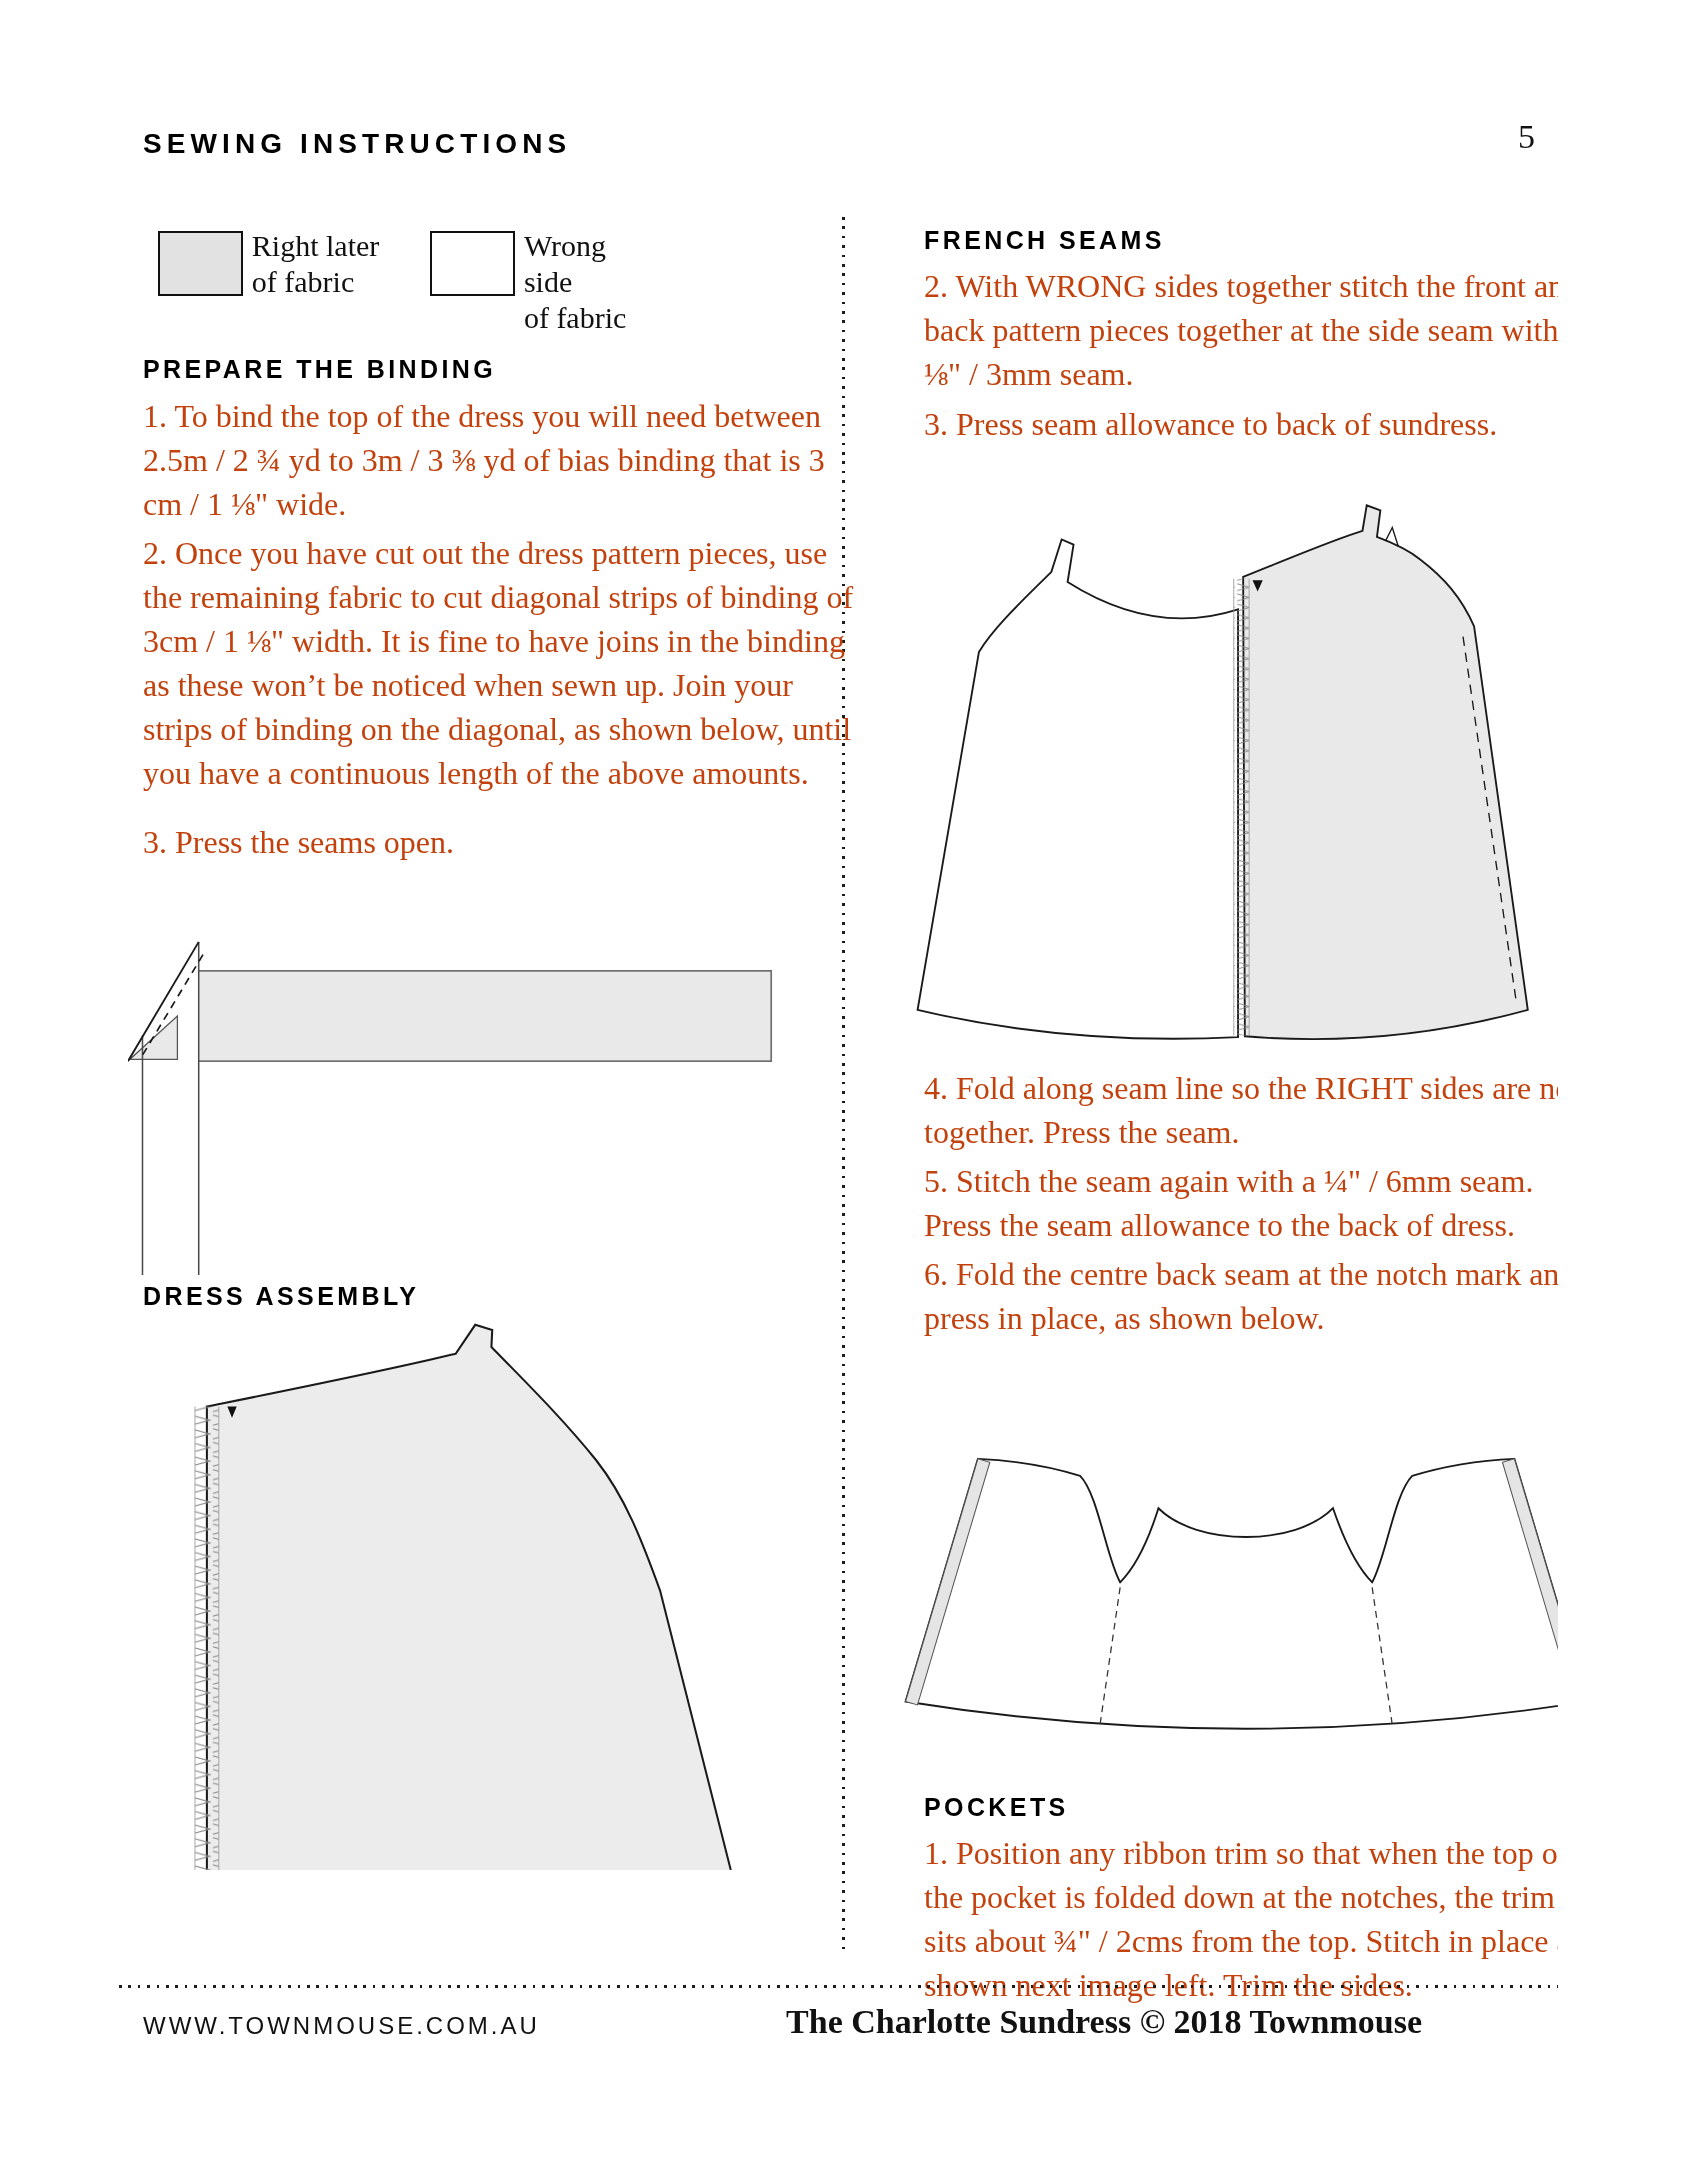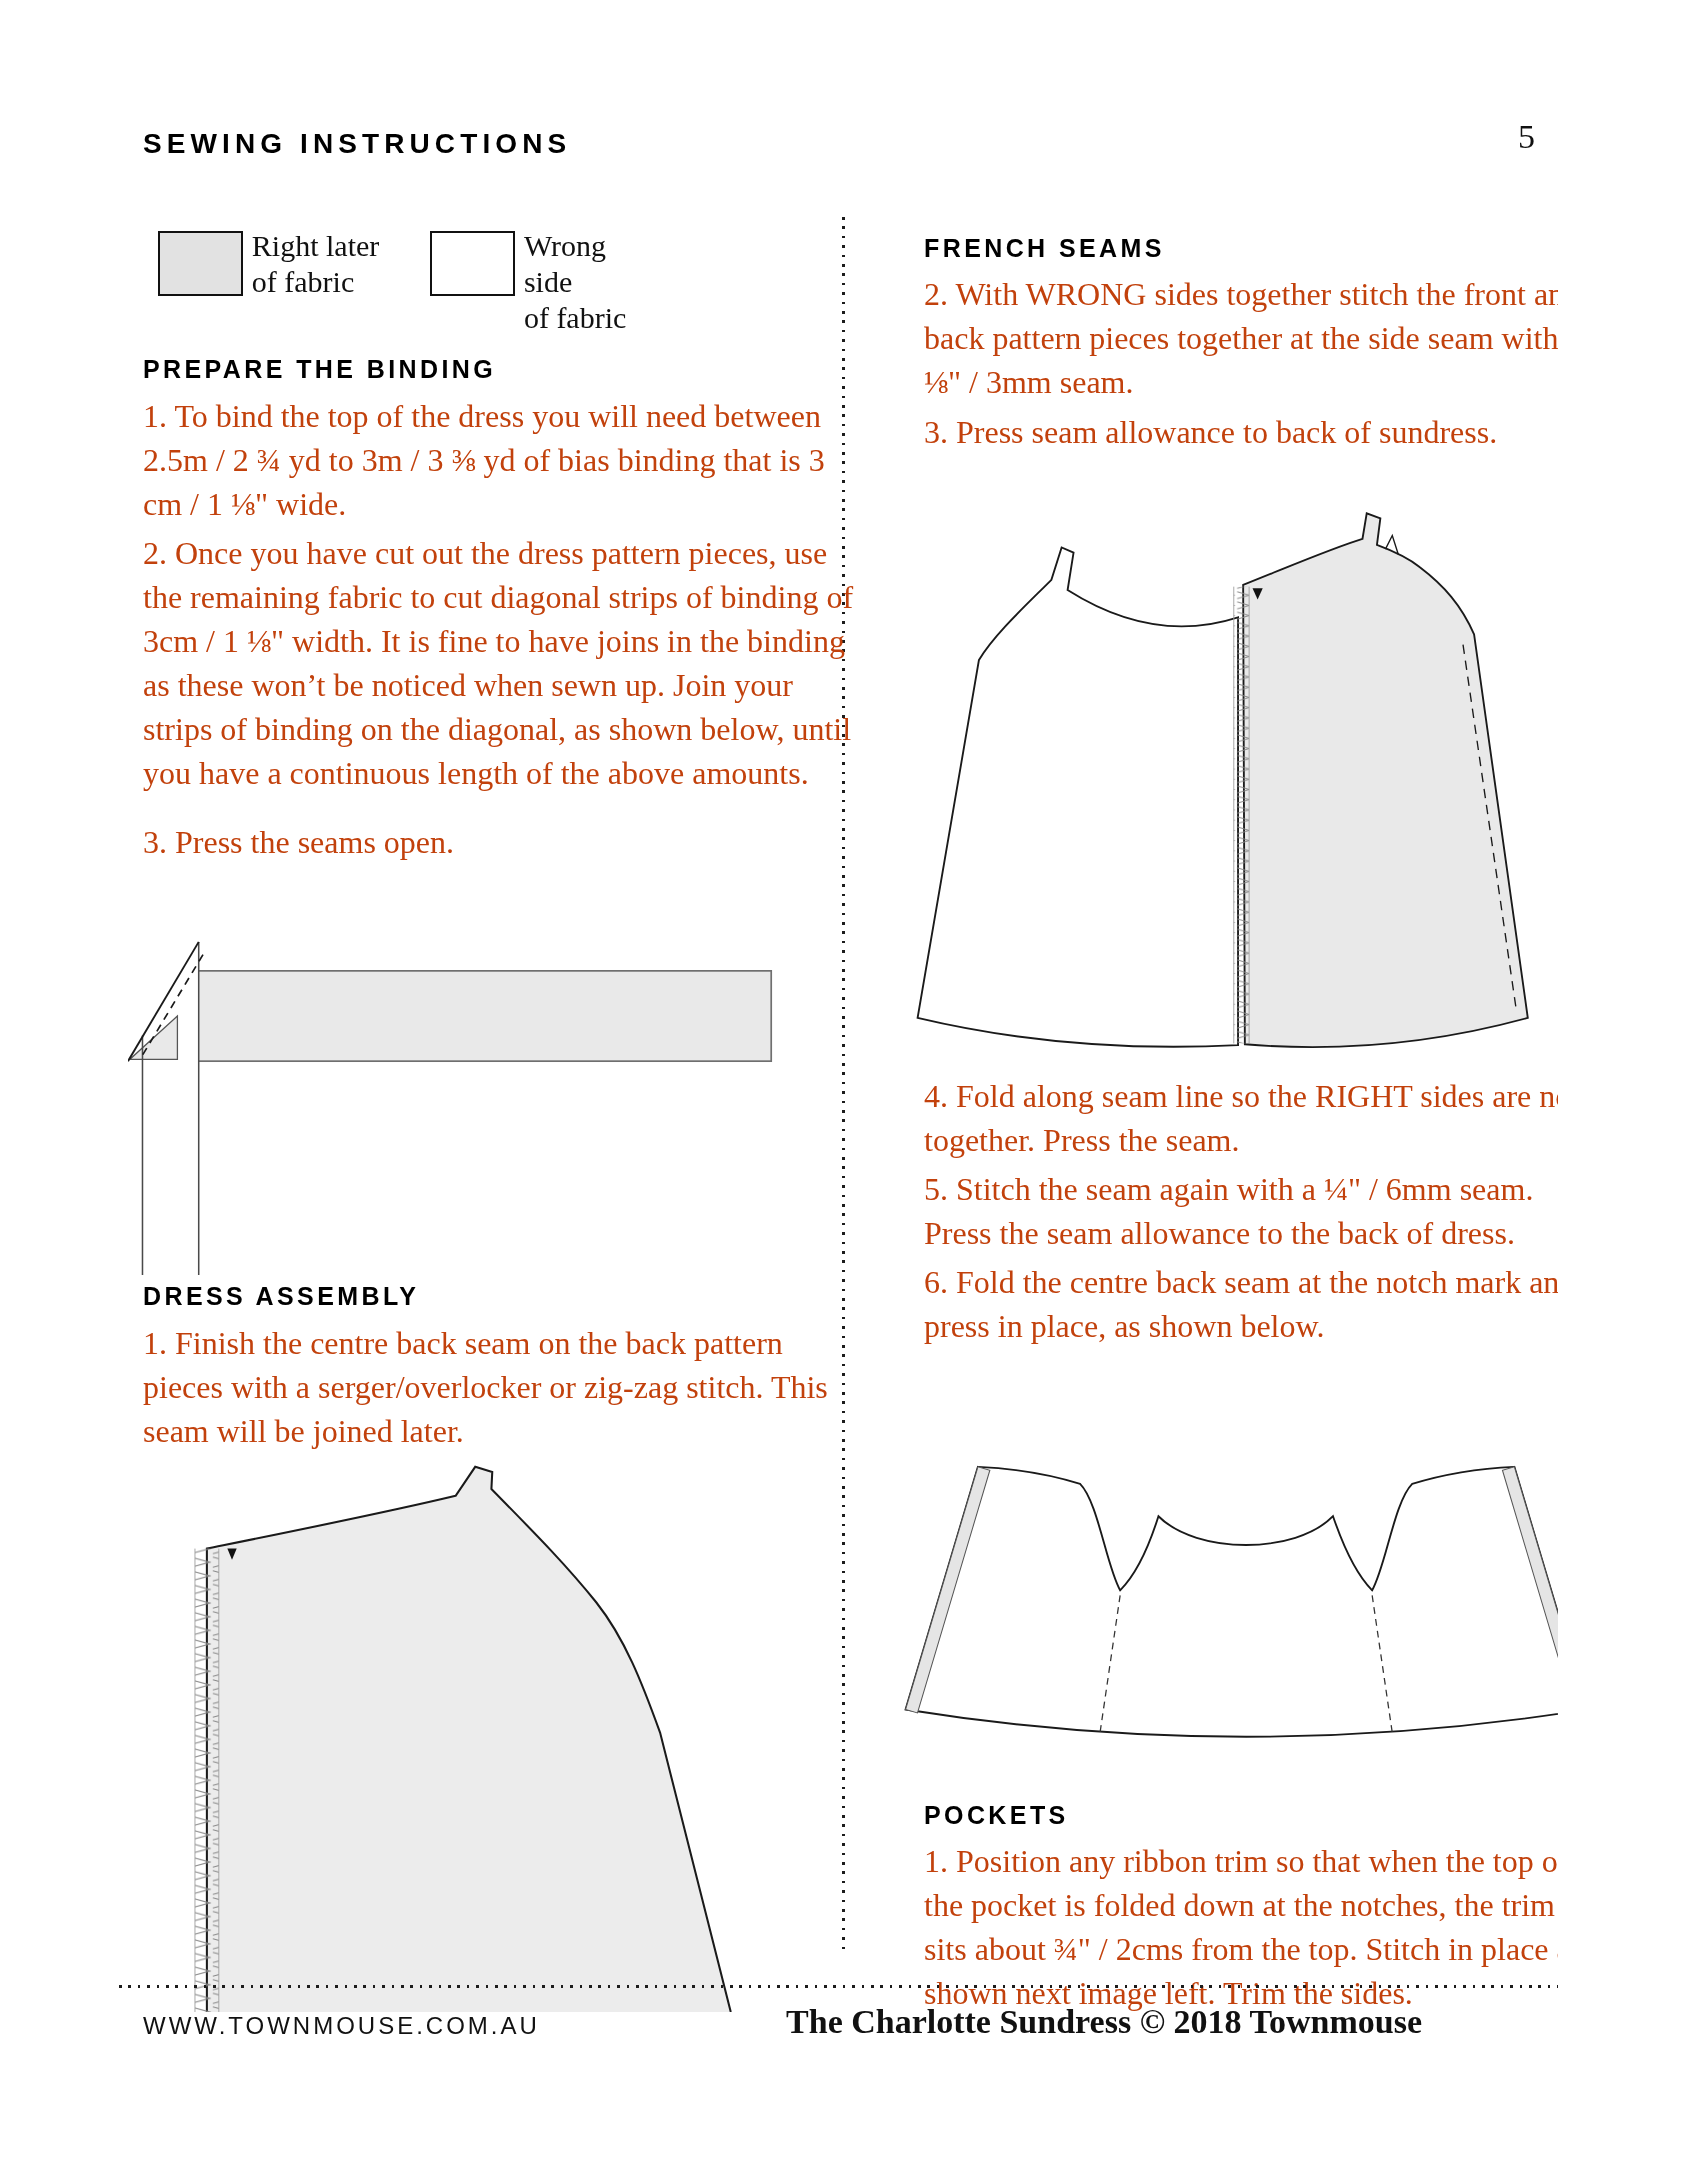--- a/index.html
+++ b/index.html
@@ -3,21 +3,21 @@
 <meta charset="utf-8">
 <style>
   html,body{margin:0;padding:0;background:#fff;}
   .page{position:relative;width:1558px;height:2181px;background:#ffffff;overflow:hidden;
         font-family:"Liberation Serif",serif;color:#111;}
   .pagetitle{position:absolute;left:143px;top:128px;font-family:"Liberation Sans",sans-serif;
         font-weight:700;font-size:28px;letter-spacing:5.1px;color:#000;}
   .pagenum{position:absolute;left:1518px;top:118px;font-size:34px;color:#111;}
   .col{position:absolute;}
   .col-left{left:143px;top:221px;width:720px;}
-  .col-right{left:924px;top:234px;width:673px;}
+  .col-right{left:924px;top:226px;width:673px;}
   .sec-heading{font-family:"Liberation Sans",sans-serif;font-weight:700;font-size:25px;
         letter-spacing:3.4px;color:#000;line-height:29px;}
   p.body{font-size:32px;line-height:44px;margin:0;color:#c2410c;}
   
   .legend{display:flex;align-items:flex-start;gap:8.5px;margin:10.2px 0 0 15.3px;height:75px;}
   .swatch{width:81px;height:61px;border:2.6px solid #111;flex:none;}
   .swatch.gray{background:#e2e2e2;}
   .swatch.white{background:#ffffff;}
   .legend-label{font-size:30px;line-height:36px;margin-top:-3.4px;width:136px;}
   .legend-gap{width:25.6px;flex:none;}
@@ -64,21 +64,20 @@
     <svg width="656" height="351" viewBox="0 0 770 412" style="margin:60px 0 0 -15.3px">
       <rect x="81" y="55" width="674" height="106" fill="#e9e9e9" stroke="#6f6f6f" stroke-width="2"></rect>
       <polygon points="83,21 17,131 17,412 83,412" fill="#ffffff"></polygon>
       <polygon points="2,159 58,159 58,108" fill="#e9e9e9" stroke="#555555" stroke-width="1.5"></polygon>
       <path d="M83,21 L83,412 M17,131 L17,412" stroke="#4a4a4a" stroke-width="1.8" fill="none"></path>
       <line x1="83" y1="21" x2="0" y2="161" stroke="#1a1a1a" stroke-width="2.2"></line>
       <line x1="88" y1="36" x2="14" y2="159" stroke="#1a1a1a" stroke-width="2" stroke-dasharray="9 7"></line>
     </svg>
 
     <div class="sec-heading" style="margin-top:6.8px">DRESS ASSEMBLY</div>
-    <p class="body" style="margin-top:10.2px">1. Finish the centre back seam on the back pattern pieces with a serger/overlocker or zig-zag stitch.  This seam will be joined later.</p>
 
     <svg width="552" height="552" viewBox="0 0 648 648" style="margin:6.8px 0 0 46px">
       <defs>
         <pattern id="zz1" width="26" height="16" patternUnits="userSpaceOnUse">
           <path d="M2,2 L24,8 L2,14" fill="none" stroke="#8a8a8a" stroke-width="1.4"></path>
         </pattern>
       </defs>
       <path d="M21,104 C110,86 230,62 313,42 L336,8 L356,14 L355,34 C402,82 442,122 478,167 C512,210 532,262 553,320 L636,648 L21,648 Z" fill="#ececec"></path>
       <path d="M21,648 L21,104 C110,86 230,62 313,42 L336,8 L356,14 L355,34 C402,82 442,122 478,167 C512,210 532,262 553,320 L636,648" fill="none" stroke="#1a1a1a" stroke-width="2.4"></path>
       <rect x="7" y="104" width="28" height="544" fill="url(#zz1)"></rect>

